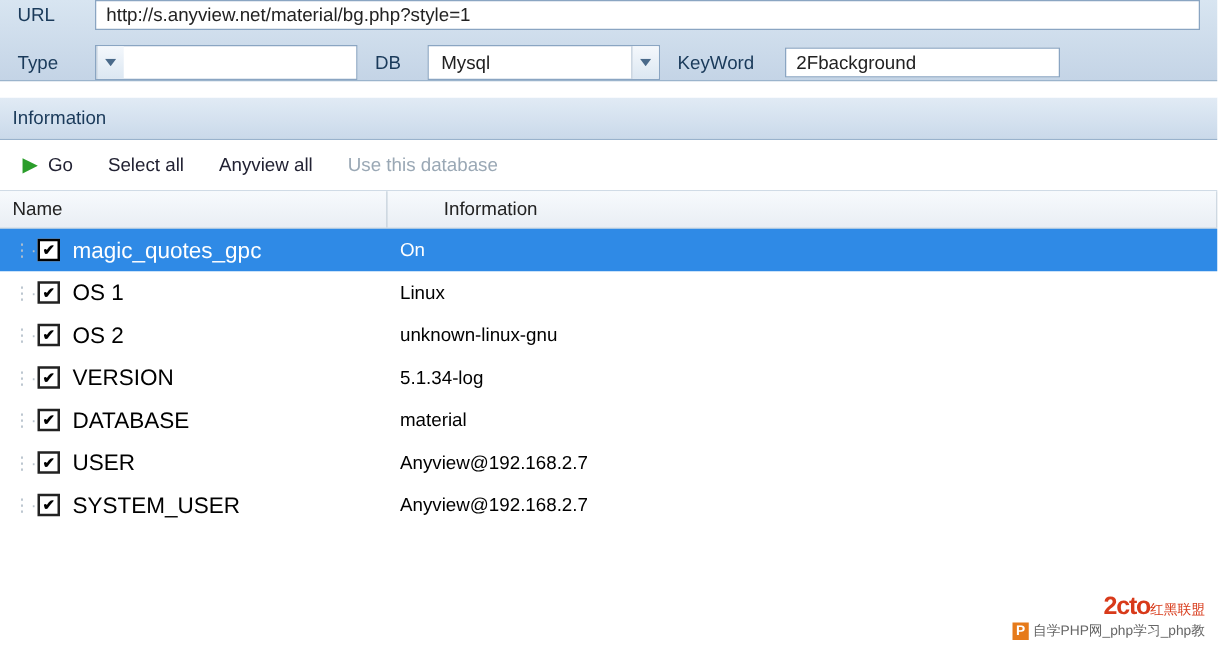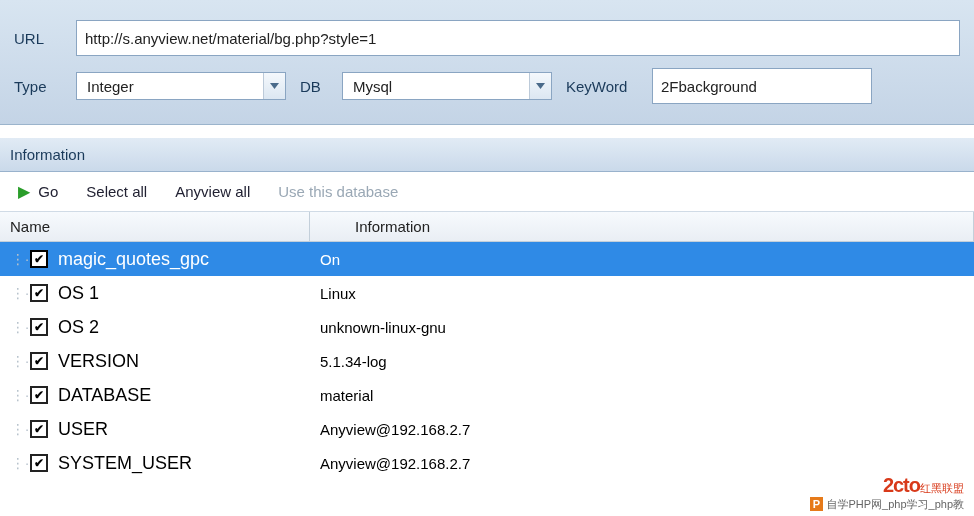--- a/index.html
+++ b/index.html
@@ -1,31 +1,31 @@
 <!DOCTYPE html>
 <html><head>
 <meta charset="utf-8">
 <style>
 * { box-sizing: border-box; margin: 0; padding: 0; }
 body { font-family: Tahoma, Arial, sans-serif; font-size: 14px; background: #fff; width: 974px; }
 
-.top-panel { background: linear-gradient(#d8e5f1, #c4d4e6); padding: 20px 14px; border-bottom: 1px solid #9bb4cc; }
+.top-panel { background: linear-gradient(#d8e5f1, #c4d4e6); padding: 0 14px; border-bottom: 1px solid #9bb4cc; }
 .form-row { display: flex; align-items: center; margin-bottom: 12px; gap: 14px; }
 .form-row:last-child { margin-bottom: 0; }
 .label { color: #1a3a5a; font-size: 15px; min-width: 48px; }
-.text-input { background: #fff; border: 1px solid #8aa5c2; height: 36px; padding: 2px 8px; font-size: 15px; color: #222; flex: 1; }
+.text-input { background: #fff; border: 1px solid #8aa5c2; height: 24px; padding: 2px 8px; font-size: 15px; color: #222; flex: 1; }
 .text-input.url { flex: 1; }
 .text-input.keyword { width: 220px; flex: none; }
 
 .combo { display: inline-flex; border: 1px solid #8aa5c2; background: #fff; height: 28px; }
 .combo .combo-text { padding: 3px 10px; font-size: 15px; color: #222; display: flex; align-items: center; }
 .combo .combo-btn { width: 22px; border-left: 1px solid #bccad9; background: linear-gradient(#f4f8fc,#dce7f2); display: flex; align-items: center; justify-content: center; cursor: pointer; }
 .combo.type { width: 210px; }
 .combo.type .combo-text { flex: 1; }
-.combo.db { width: 210px; gap: 19px; }
+.combo.db { width: 186px; gap: 19px; }
 .combo.db .combo-text { flex: 1; }
 
 .info-header { background: linear-gradient(#e1ebf5,#cad9ea); border-top: 1px solid #fff; border-bottom: 1px solid #99b2cc; padding: 8px 10px; color: #1a3a5a; font-size: 15px; margin-top: 12px; }
 
 .toolbar { background: #fff; padding: 10px 18px; display: flex; align-items: center; gap: 28px; border-bottom: 1px solid #d0dbe6; }
 .tb-btn { display: inline-flex; align-items: center; gap: 8px; color: #223; font-size: 15px; cursor: pointer; }
 .tb-btn.disabled { color: #9aa8b5; cursor: default; }
 .go-icon { color: #2a9d2a; font-size: 16px; }
 
 .table-head { display: flex; background: linear-gradient(#f7fafd,#e9eef4); border-bottom: 1px solid #c3cfda; gap: 35px; }
@@ -55,21 +55,20 @@
 <div class="container">
 
 <div class="top-panel">
   <div class="form-row">
     <span class="label">URL</span>
     <input class="text-input url" value="http://s.anyview.net/material/bg.php?style=1" style="">
   </div>
   <div class="form-row">
     <span class="label">Type</span>
     <div class="combo type">
-      <span class="combo-text">Integer</span>
       <span class="combo-btn">
         <svg width="9" height="6">
               <path d="M0 0 L9 0 L4.5 6 Z" fill="#4a6a8a"></path>
             </svg>
       </span>
     </div>
     <span class="label" style="min-width:28px">DB</span>
     <div class="combo db">
       <span class="combo-text">Mysql</span>
       <span class="combo-btn">

